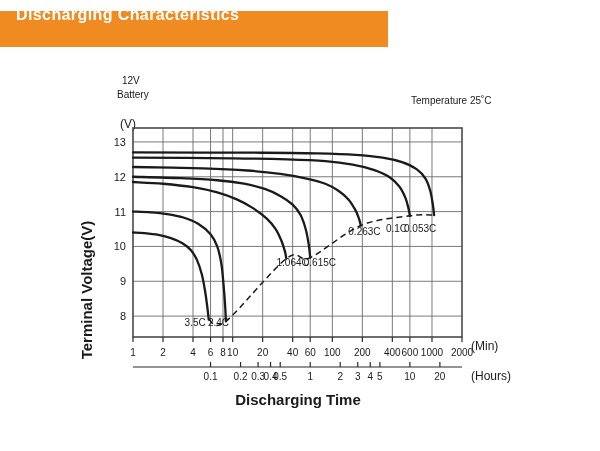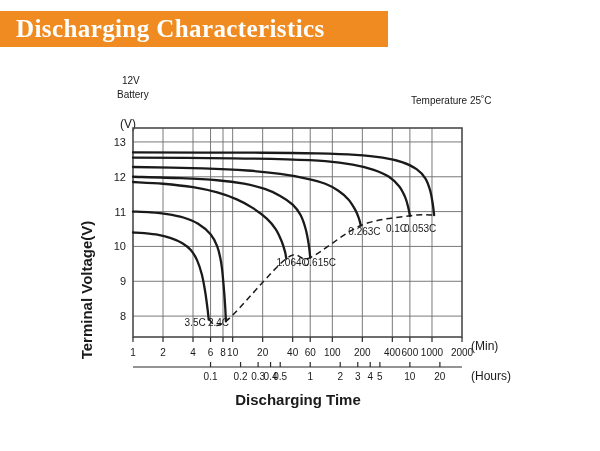--- a/index.html
+++ b/index.html
@@ -20,28 +20,27 @@
     position: absolute;
     left: 0;
     top: 11px;
     width: 388px;
     height: 36px;
     background: #ef8b20;
   }
   #header-title {
     position: absolute;
     left: 16px;
-    top: 15px;
-    font-size: 25px;
+    top: 1px;
+    font-size: 16px;
     font-weight: bold;
     color: #ffffff;
     letter-spacing: 0.4px;
     white-space: nowrap;
     line-height: 28px;
-    font-family: Liberation Serif, serif;
   }
 
   
   #chart-figure {
     position: absolute;
     left: 0;
     top: 55px;
     width: 600px;
     height: 396px;
     text-decoration: underline;

